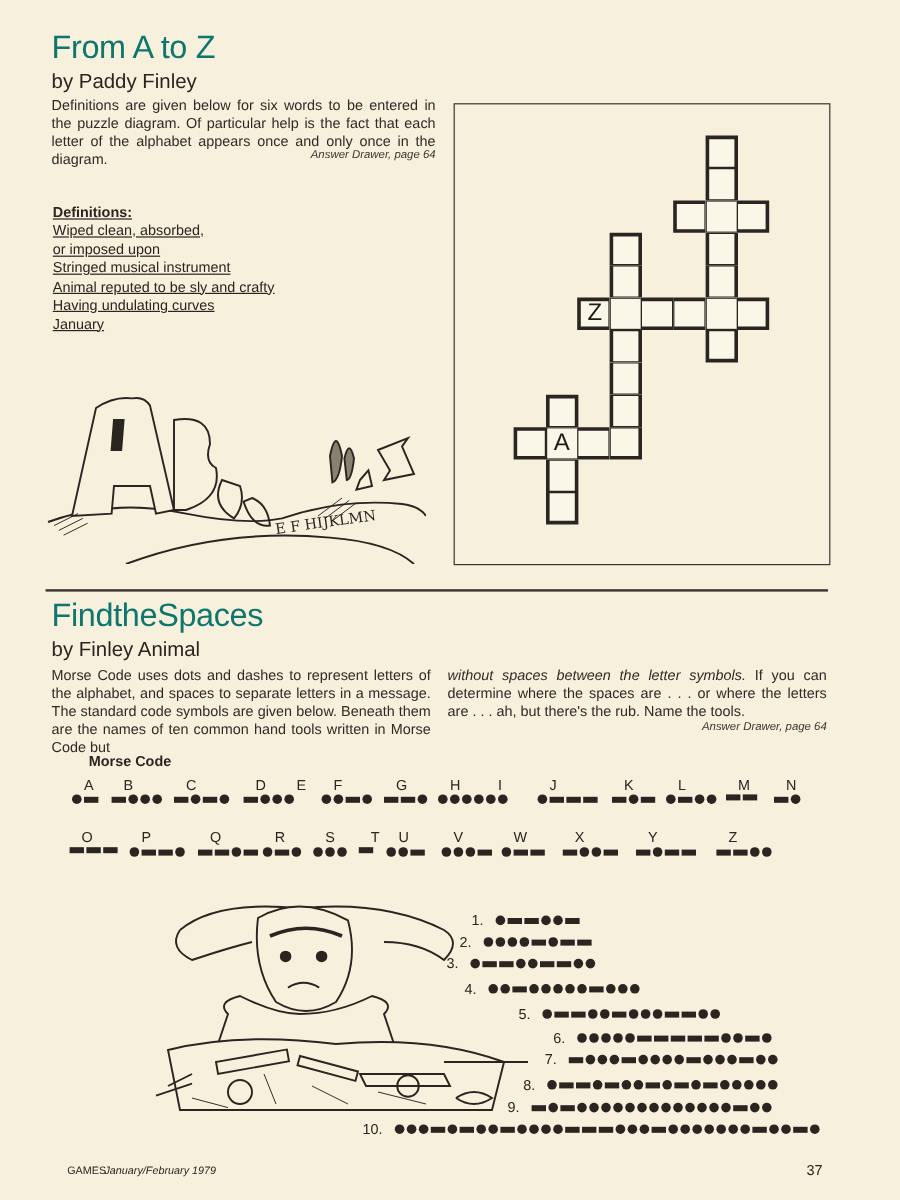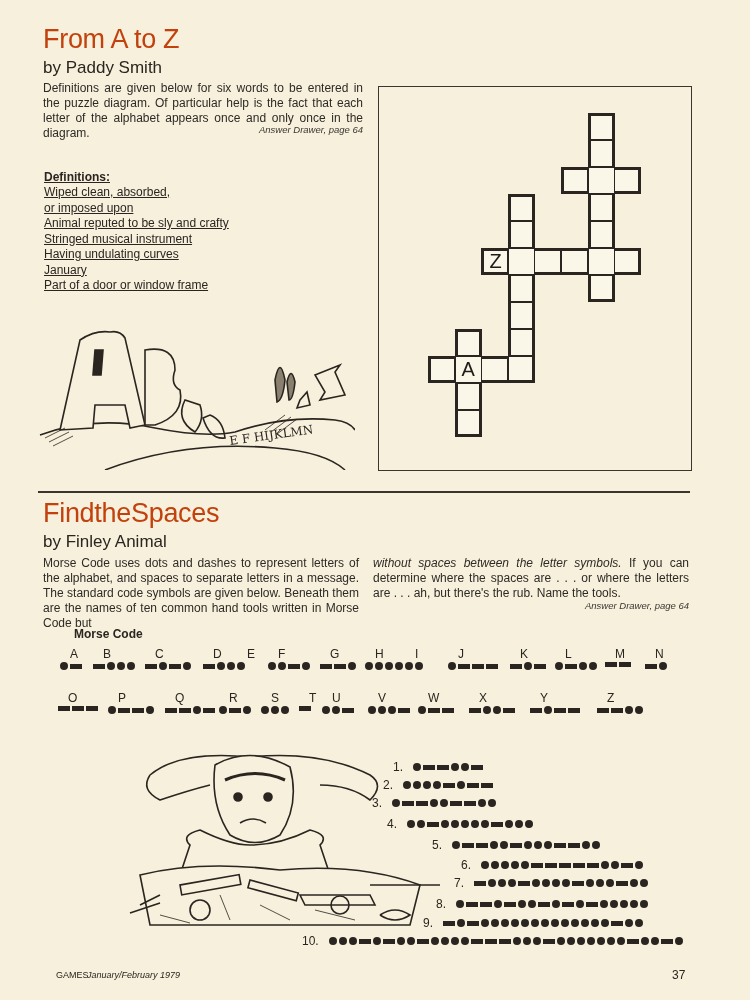--- a/index.html
+++ b/index.html
@@ -1,19 +1,19 @@
 <!DOCTYPE html>
 <html><head>
 <meta charset="utf-8">
 <style>
   html,body{margin:0;padding:0;}
   body{width:750px;height:1000px;background:#f6f0dc;position:relative;overflow:hidden;
        font-family:"Liberation Sans",sans-serif;color:#2a2520;}
   .abs{position:absolute;}
-  .title{font-size:27px;font-weight:normal;letter-spacing:-0.3px;color:#c2410c;}
+  .title{font-size:27px;font-weight:normal;letter-spacing:-0.3px;color:#0f766e;}
   .byline{font-size:17px;color:#2a2520;}
   .body{font-size:12px;line-height:15px;color:#2e2a25;}
   .credit{font-size:9.5px;font-style:italic;color:#3a3530;text-align:right;}
   .def-h{font-size:12px;font-weight:bold;text-decoration:underline;}
   .def{font-size:12px;line-height:15.5px;text-decoration:underline;}
   .puzzle-frame{border:1.5px solid #3a3530;}
   .cell{position:absolute;width:27px;height:27px;box-sizing:border-box;
         border:1px solid #2a2520;background:#fbf7e8;font-size:20px;
         display:flex;align-items:center;justify-content:center;color:#1e1b18;}
   .divider{height:1.5px;background:#3a3530;}
@@ -22,32 +22,31 @@
   .dot{width:8px;height:8px;border-radius:50%;background:#2a2520;display:inline-block;}
   .dash{width:12px;height:5px;background:#2a2520;display:inline-block;}
   .tool-row{position:absolute;display:flex;align-items:center;gap:10px;font-size:12px;}
   .tool-code{display:flex;gap:2px;align-items:center;}
   .footer{font-size:9px;}
 </style>
 </head>
 <body>
 
 <div class="abs title" style="left:43px;top:24px;">From A to Z</div>
-<div class="abs byline" style="left:43px;top:58px;">by Paddy Smith</div>
+<div class="abs byline" style="left:43px;top:58px;">by Paddy Finley</div>
 <div class="abs body" style="left:43px;top:81px;width:320px;text-align:justify;">Definitions are given below for six words to be entered in the puzzle diagram. Of particular help is the fact that each letter of the alphabet appears once and only once in the diagram.</div>
 <div class="abs credit" style="left:43px;top:124px;width:320px;">Answer Drawer, page 64</div>
 
 <div class="abs def-h" style="left:44px;top:170px;">Definitions:</div>
 <div class="abs" style="left:44px;top:185px;width:170px;">
   <div class="def" style="width:140px;">Wiped clean, absorbed, or imposed upon</div>
+  <div class="def" style="width:220px;">Stringed musical instrument</div>
   <div class="def" style="width:220px;">Animal reputed to be sly and crafty</div>
-  <div class="def" style="width:220px;">Stringed musical instrument</div>
   <div class="def" style="width:220px;">Having undulating curves</div>
   <div class="def" style="width:220px;">January</div>
-  <div class="def" style="width:220px;">Part of a door or window frame</div>
 </div>
 
 <svg class="abs" style="left:35px;top:320px;" width="320" height="150" viewBox="0 0 320 150">
   <g fill="none" stroke="#2a2520" stroke-width="1.6">
     <path d="M5 115 Q60 95 120 108 Q170 118 200 112 Q250 95 300 100 Q315 102 320 110"></path>
     <path d="M70 150 Q150 120 240 128 Q290 132 310 150"></path>
     <path d="M25 110 L45 20 Q60 10 75 12 Q85 10 90 18 L110 105 L95 108 L90 85 L60 85 L58 108 Z" fill="#f6f0dc"></path>
     <path d="M60 30 L68 30 L66 55 L58 55 Z" fill="#2a2520"></path>
     <path d="M110 30 Q140 25 140 50 Q135 65 145 70 Q150 95 120 105 L110 105 Z" fill="#f6f0dc"></path>
     <path d="M150 80 Q140 100 160 112 Q170 100 165 85 Z"></path>

